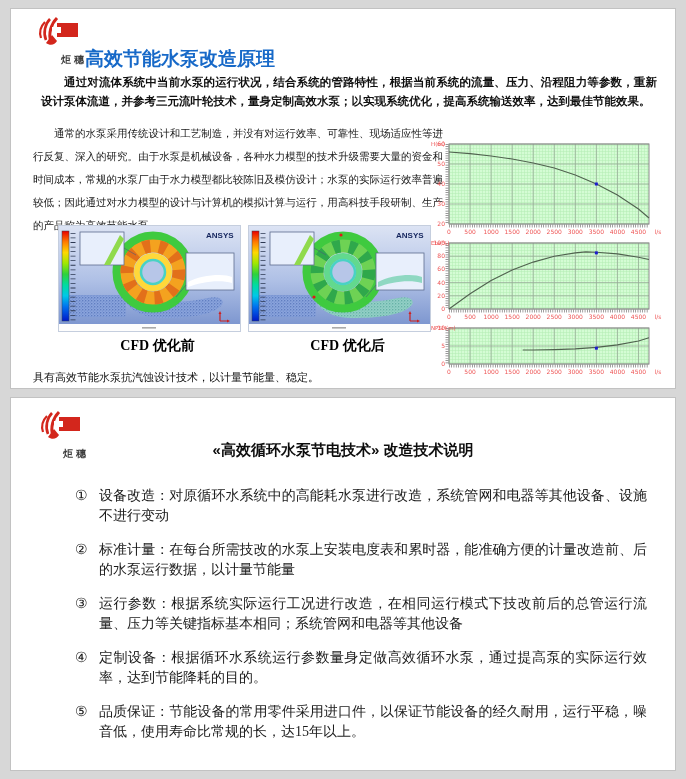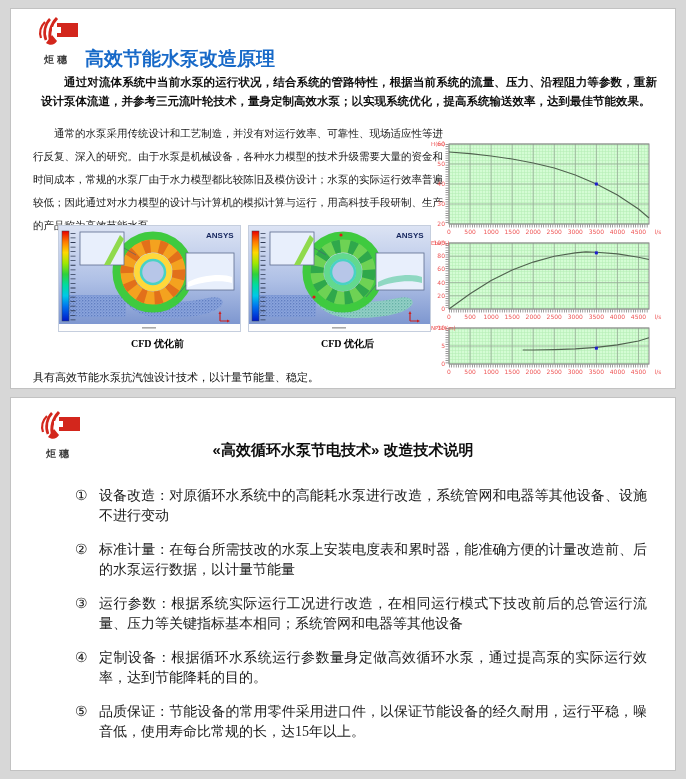--- a/index.html
+++ b/index.html
@@ -10,36 +10,36 @@
     -webkit-font-smoothing:antialiased;
   }
   .slide{position:absolute;left:10px;width:666px;background:#ffffff;border:1px solid #c2c2c2;box-sizing:border-box;}
   #slide1{top:8px;height:381px;}
   #slide2{top:397px;height:374px;}
 
   
   .logo{position:absolute;width:60px;text-align:center;}
   #slide1 .logo{left:16px;top:5px;}
   #slide2 .logo{left:18px;top:10px;}
-  .logo-text{font-size:10px;font-weight:bold;color:#3c3c3c;letter-spacing:3px;margin-top:-1px;}
+  .logo-text{font-size:10px;font-weight:bold;color:#3c3c3c;letter-spacing:3px;margin-top:-1px;text-align:right;}
 
   
   .title1{position:absolute;top:17px;left:0;width:100%;text-align:center;
     font-size:16px;font-weight:bold;color:#111;}
   .subtitle{position:absolute;left:74px;top:37px;font-size:19px;font-weight:bold;color:#1769c8;}
   .para1{position:absolute;left:30px;top:64px;width:616px;
     font-size:11.5px;line-height:19px;font-weight:bold;color:#101010;
     text-indent:2em;text-align:justify;}
   .para2{position:absolute;left:22px;top:114px;width:410px;
     font-family:Liberation Mono, monospace;font-size:10.5px;line-height:23px;color:#181818;
     text-indent:2em;text-align:justify;}
   .cfd{position:absolute;top:216px;width:199px;}
   #cfd1{left:47px;} #cfd2{left:237px;}
   .cfd-caption{width:100%;text-align:center;margin-top:5px;
-    font-family:"Liberation Serif",serif;font-weight:bold;font-size:10px;color:#000;}
+    font-family:"Liberation Serif",serif;font-weight:bold;font-size:14px;color:#000;}
   .note{position:absolute;left:22px;top:361px;font-size:11px;color:#111;}
 
   
   .charts{position:absolute;left:420px;top:130px;width:242px;}
   .chart-slot{margin-bottom:2px;line-height:0;}
 
   
   .title2{position:absolute;top:43px;left:0;width:100%;text-align:center;
     font-size:15px;font-weight:bold;color:#0d0d0d;}
   .list{position:absolute;left:64px;top:88px;width:572px;}

